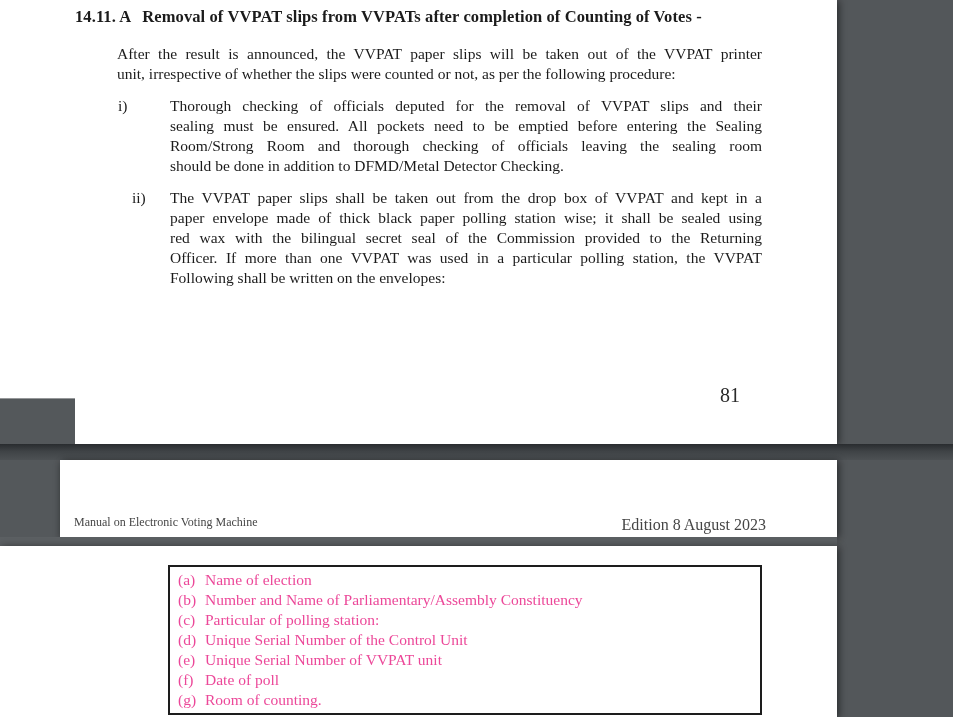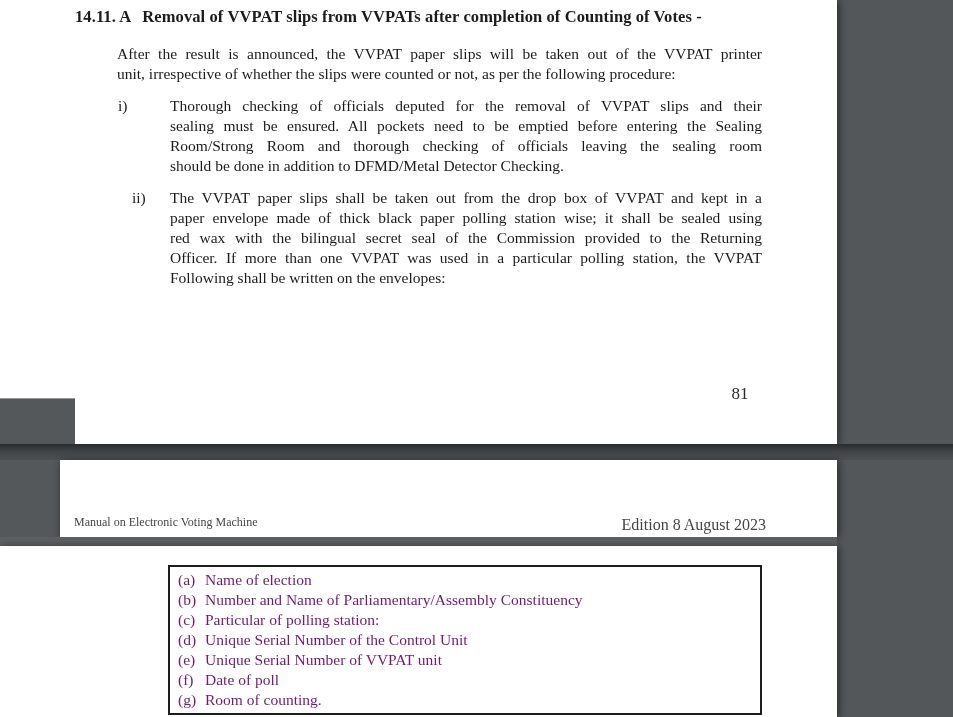--- a/index.html
+++ b/index.html
@@ -44,37 +44,37 @@
   .h-text{margin-left:11px;}
   .intro{position:absolute;left:117px;top:44px;width:645px;font-size:15.5px;line-height:20px;}
   .li-label{position:absolute;left:118px;font-size:15.5px;line-height:20px;}
   .lab-i{top:96px;} .lab-ii{top:188px;margin-left:14px;}
   .li-body{position:absolute;left:170px;width:592px;font-size:15.5px;line-height:20px;}
   .body-i{top:96px;} .body-ii{top:188px;}
   .jline{text-align:justify;text-align-last:justify;height:20px;overflow:hidden;}
   .lline{white-space:nowrap;height:20px;}
   .pagenum{
     position:absolute;left:720px;top:384px;width:40px;
-    font-size:17px;text-align:center;color:#2a2a2a;
+    font-size:20px;color:#2a2a2a;
   }
 
   
   .strip{color:#454545;}
   .strip-left{
     position:absolute;left:14px;top:55px;font-size:12px;white-space:nowrap;
   }
   .strip-right{
     position:absolute;right:71px;top:56px;font-size:16px;white-space:nowrap;
   }
 
   
   .env-box{
     position:absolute;left:168px;top:19px;width:582px;height:140px;
     border:2px solid #1d1d1d;background:#ffffff;
-    padding:3px 0 3px 8px;color:#701a75;
+    padding:3px 0 3px 8px;color:#ec4899;
   }
   .env-row{font-size:15.5px;line-height:20px;white-space:nowrap;}
   .env-label{display:inline-block;width:27px;}
 </style>
 </head>
 <body>
 
 <div class="viewport">
 
   <section class="page page-top">

